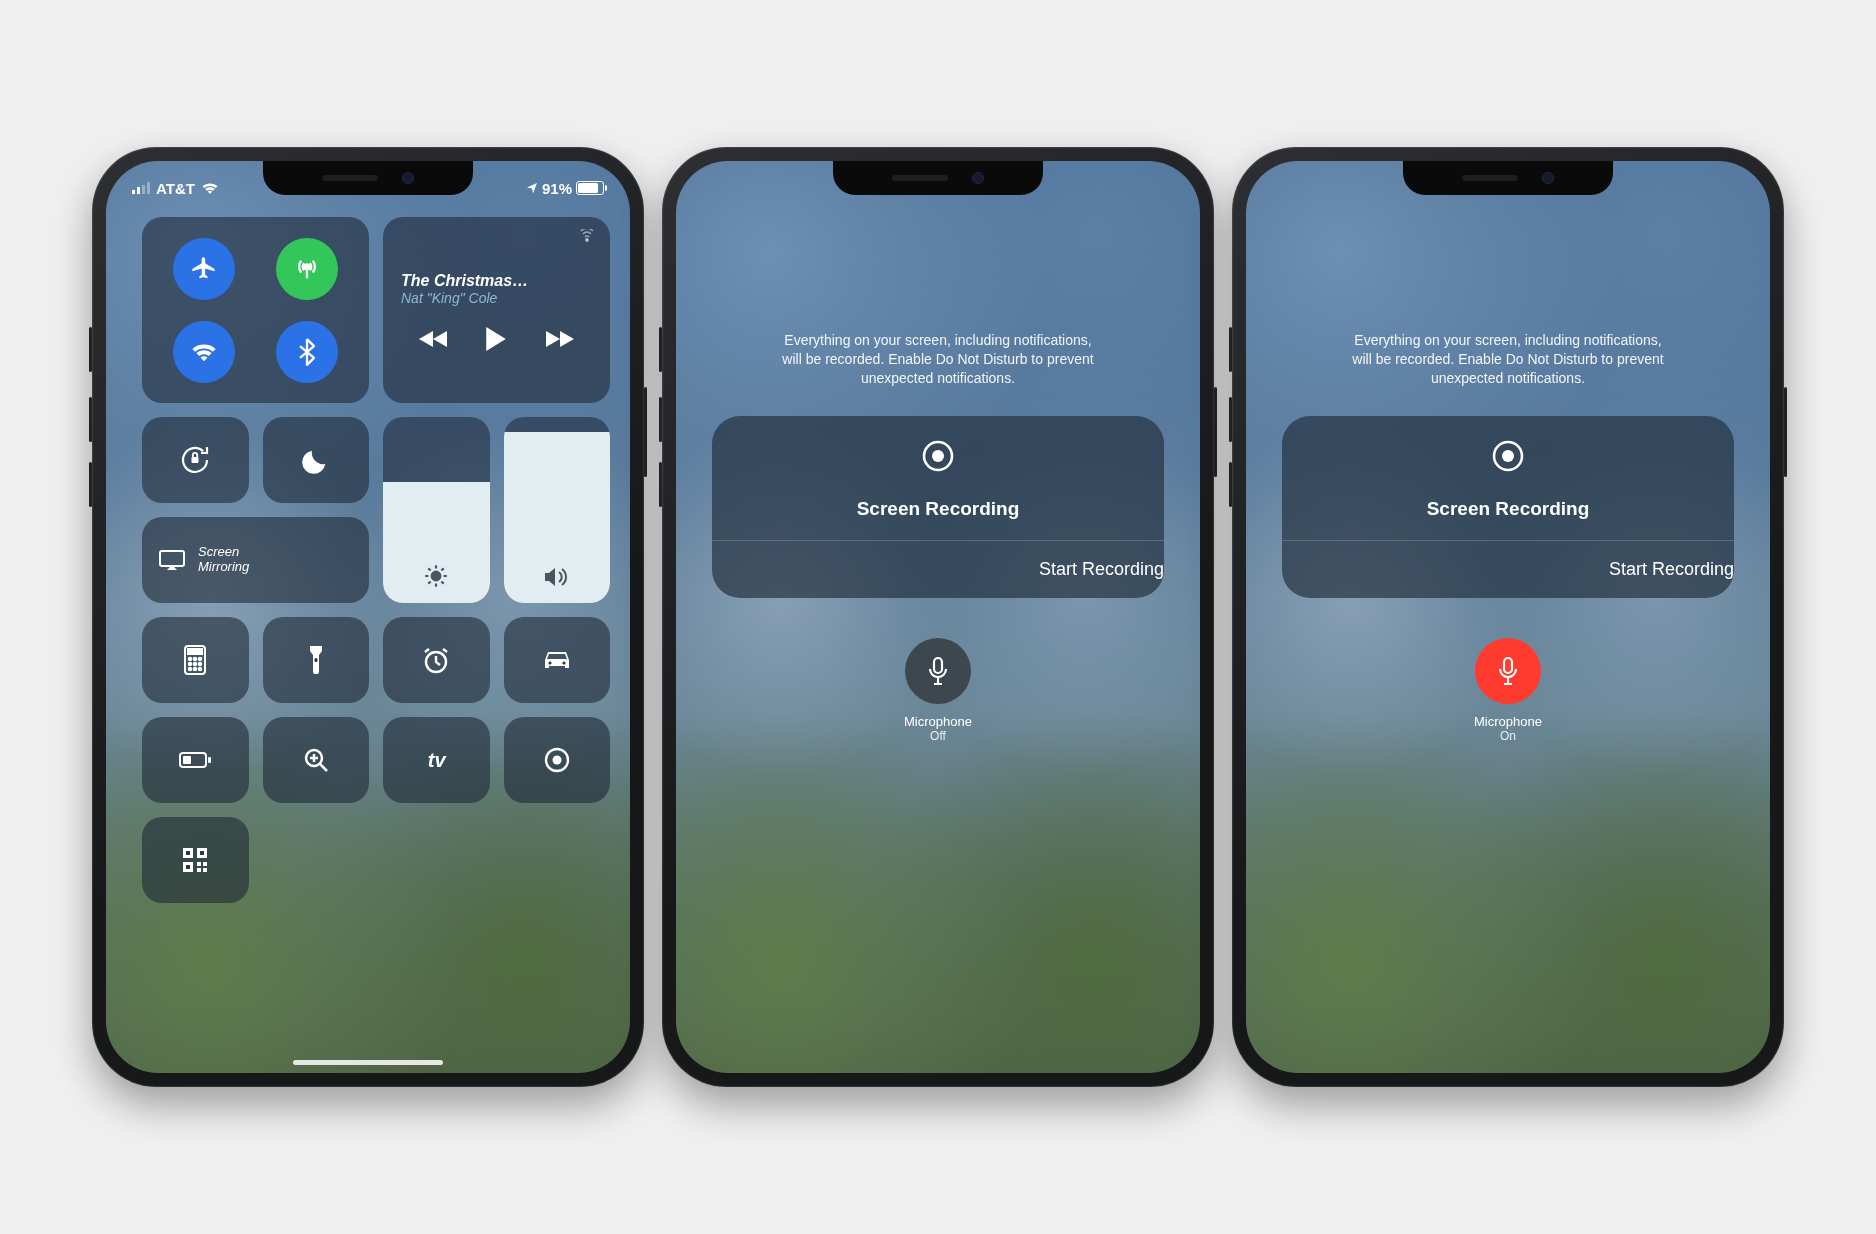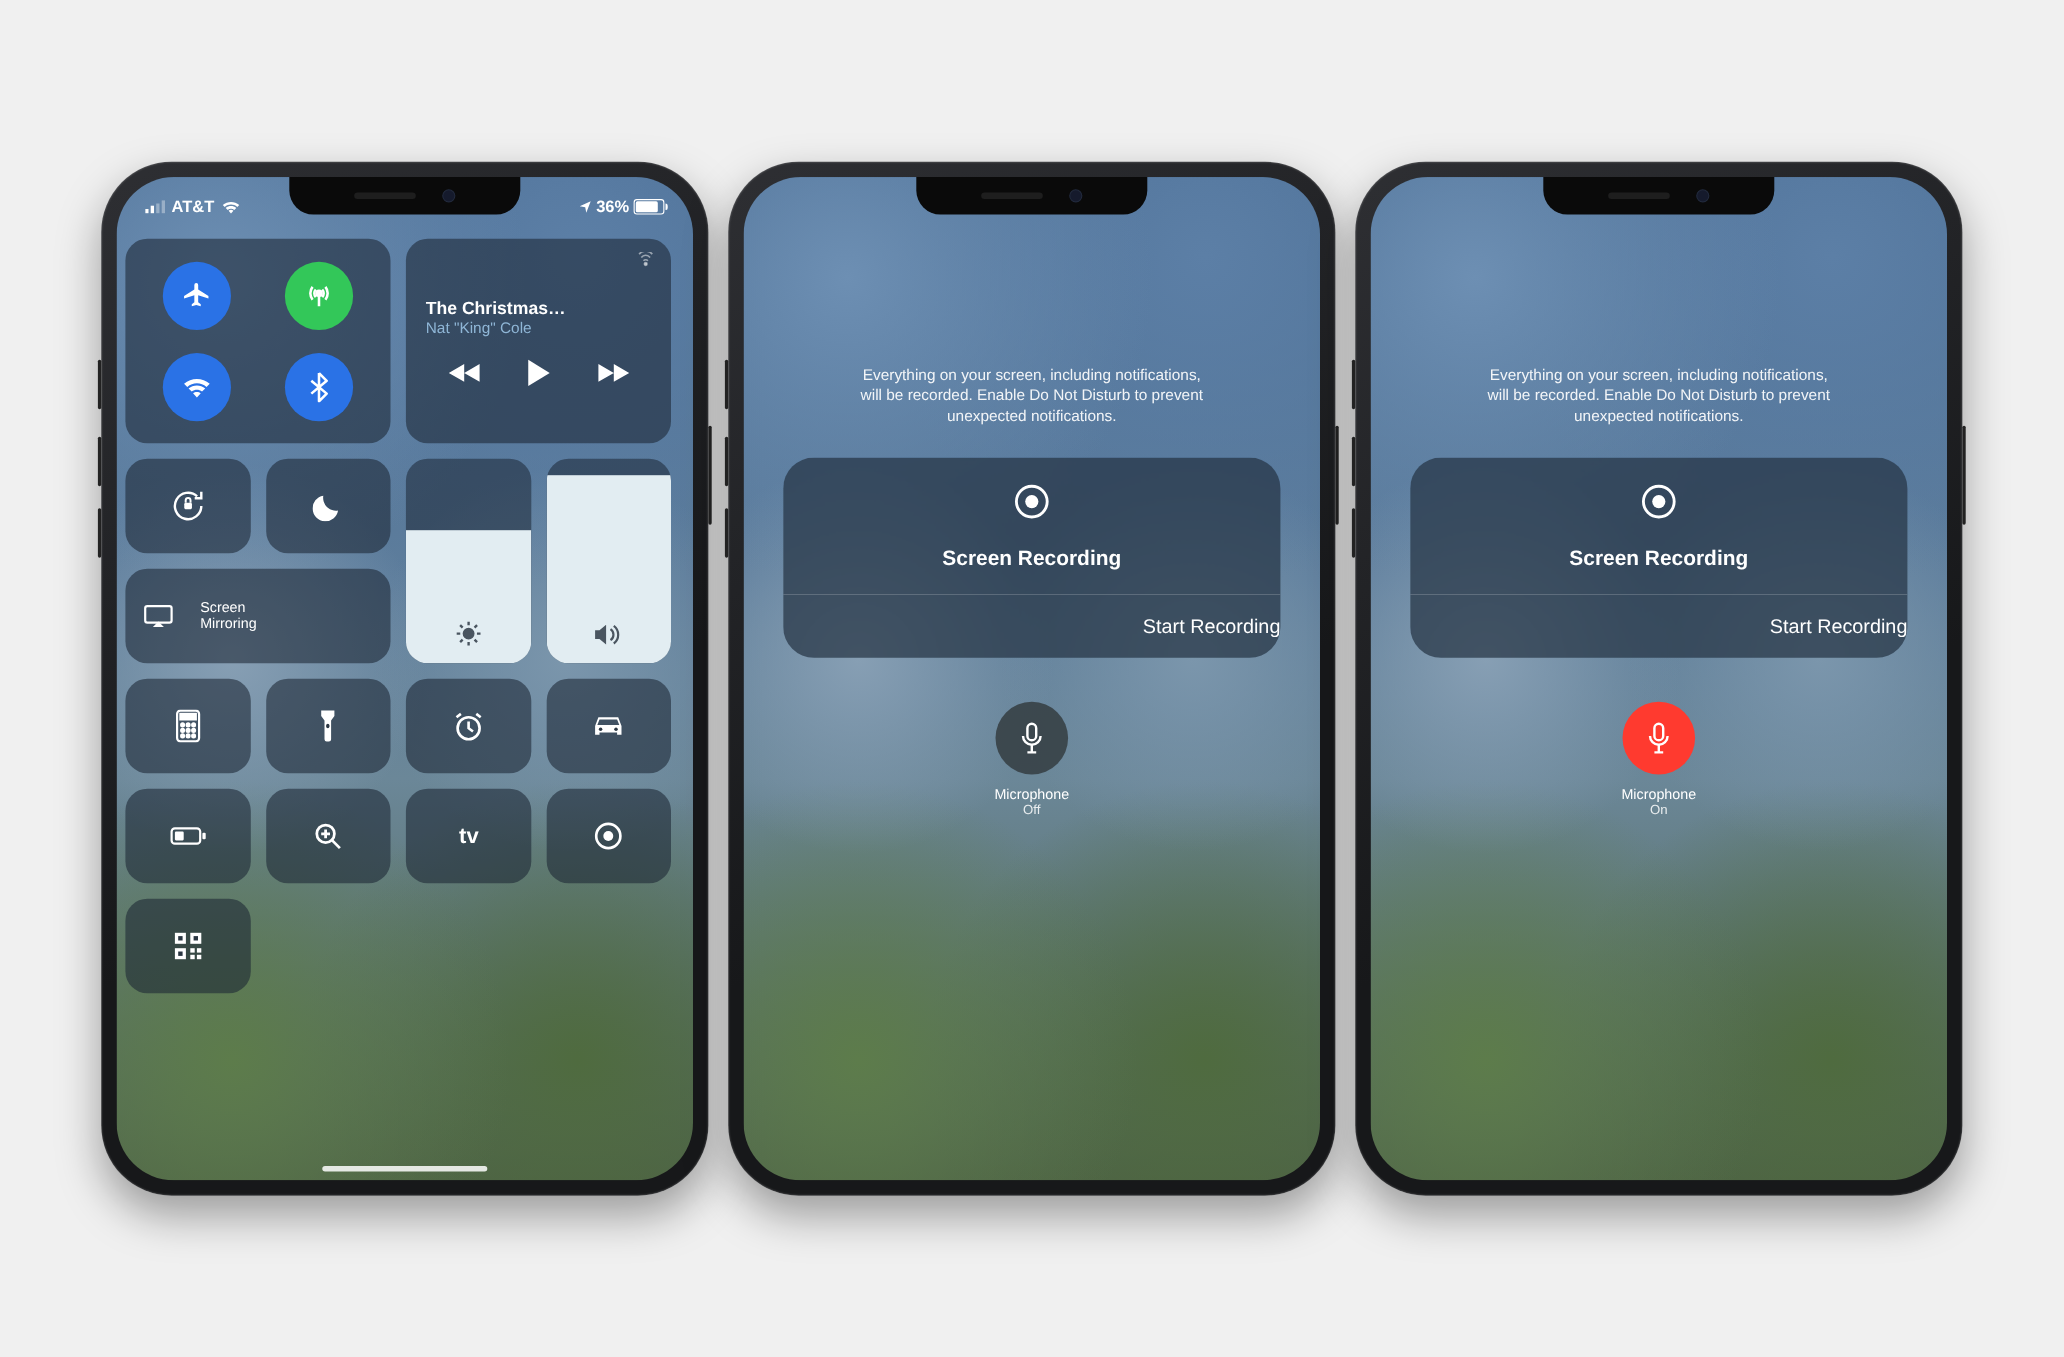--- a/index.html
+++ b/index.html
@@ -75,25 +75,26 @@
     z-index: 5;
   }
   .sb-left { display: flex; align-items: center; gap: 6px; }
   .sb-right { display: flex; align-items: center; gap: 4px; }
   .battery { width: 28px; height: 14px; border: 1.5px solid #fff; border-radius: 3px; position: relative; }
   .battery::after { content:""; position:absolute; right:-4px; top:3px; width:2px; height:6px; background:#fff; border-radius:0 2px 2px 0; }
   .battery-fill { position:absolute; left:1px; top:1px; bottom:1px; width: 76%; background:#fff; border-radius:1.5px; }
 
   
   .cc {
-    position: absolute; top: 56px; left: 8px; right: 20px;
+    position: absolute; top: 56px; left: 36px; right: 20px;
     display: grid;
     grid-template-columns: repeat(4, 1fr);
     grid-auto-rows: 86px;
     gap: 14px;
+    font-style: italic;
   }
   .tile {
     background: rgba(28,38,52,0.58);
     border-radius: 20px;
     display: flex;
     align-items: center;
     justify-content: center;
     color: #fff;
     position: relative;
   }
@@ -103,21 +104,21 @@
   .media-title { font-size: 16px; font-weight:600; white-space:nowrap; overflow:hidden; text-overflow:ellipsis; }
   .media-artist { font-size:14px; color:#8fb6d6; }
   .media-ctrls { display:flex; justify-content:space-around; align-items:center; margin-top:20px; }
   .lock-tile { grid-column:1; grid-row:3; }
   .dnd-tile { grid-column:2; grid-row:3; }
   .brightness { grid-column:3; grid-row:3 / span 2; background: rgba(28,38,52,0.55); position:relative; overflow:hidden; }
   .volume { grid-column:4; grid-row:3 / span 2; background: rgba(28,38,52,0.55); position:relative; overflow:hidden; }
   .slider-fill { position:absolute; left:0; right:0; bottom:0; background: rgba(235,245,250,0.95); }
   .slider-icon { position:absolute; bottom:14px; left:50%; transform:translateX(-50%); color:#555; }
   .mirror { grid-column:1 / span 2; grid-row:4; justify-content:flex-start; padding-left:16px; gap:12px; font-size:13px; }
-  .small-label { line-height:1.15;margin-left:12px; }
+  .small-label { line-height:1.15; }
   .grid5 { grid-row:5; }
   .grid6 { grid-row:6; }
   .grid7 { grid-row:7; }
   .home-ind { position:absolute; bottom:8px; left:50%; transform:translateX(-50%); width:150px; height:5px; border-radius:3px; background:rgba(255,255,255,0.85); }
 
   
   .rec-wrap {
     position:absolute; top:0; left:0; right:0; bottom:0;
     display:flex; flex-direction:column; align-items:center;
     padding: 170px 36px 16px 36px;
@@ -162,21 +163,21 @@
           </svg>
         <span>AT&amp;T</span>
         <svg width="18" height="13" viewBox="0 0 18 13">
             <path d="M9 12 L6.8 9.5 C8 8.5 10 8.5 11.2 9.5 Z M4.2 7 C7 4.6 11 4.6 13.8 7 L12 8.8 C10.2 7.3 7.8 7.3 6 8.8 Z M1.5 4.3 C5.7 0.6 12.3 0.6 16.5 4.3 L14.7 6.1 C11.5 3.2 6.5 3.2 3.3 6.1 Z" fill="#fff"></path>
           </svg>
       </div>
       <div class="sb-right">
         <svg width="12" height="12" viewBox="0 0 12 12">
             <path d="M11 1 L1 5.5 L6 6.5 L7 11.5 Z" fill="#fff"></path>
           </svg>
-        <span>36%</span>
+        <span>91%</span>
         <span class="battery">
             <span class="battery-fill"></span>
           </span>
       </div>
     </div>
 
     <div class="cc">
 
       <div class="tile conn">
         <div class="cbtn" style="background:#2a72e6">

